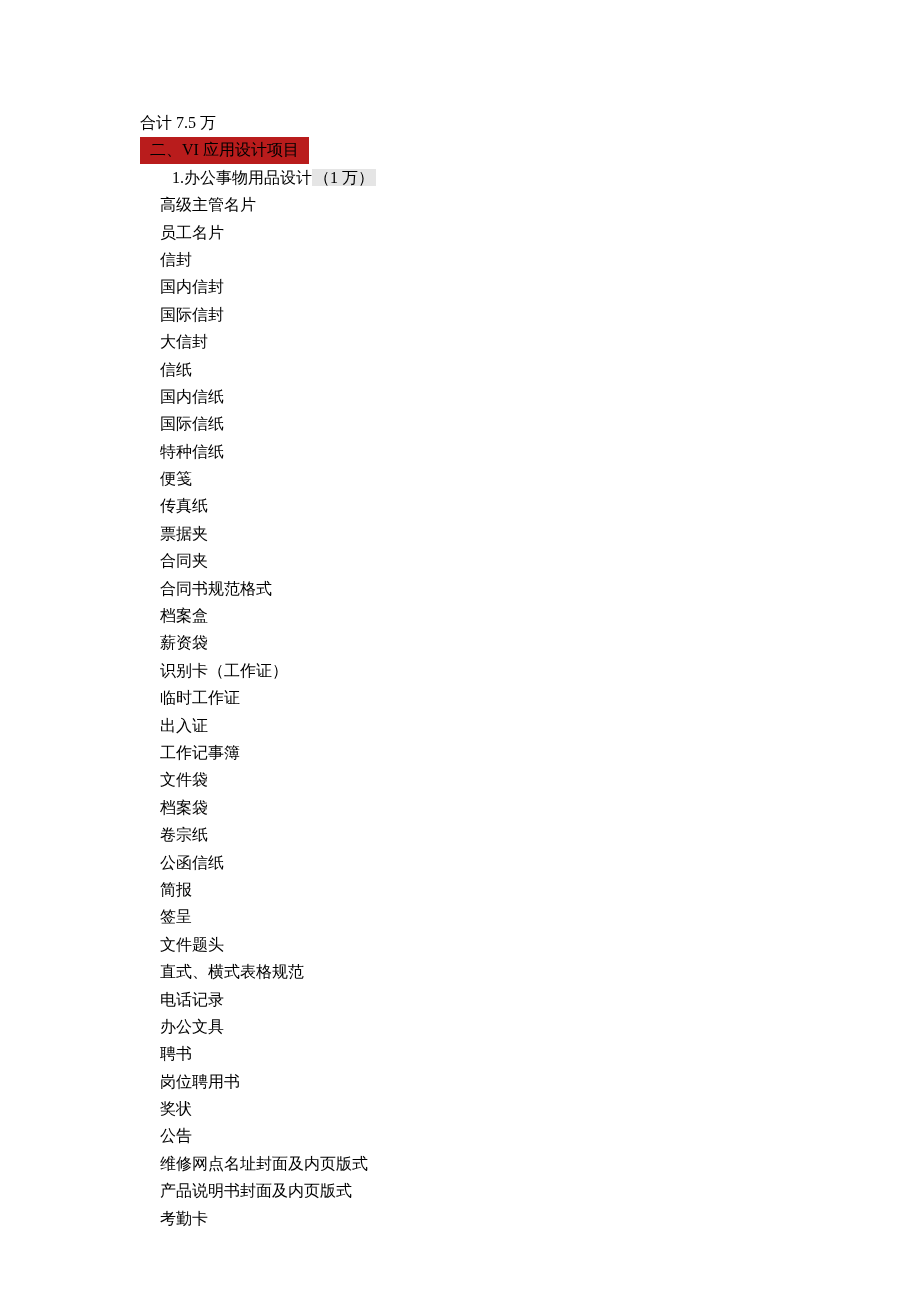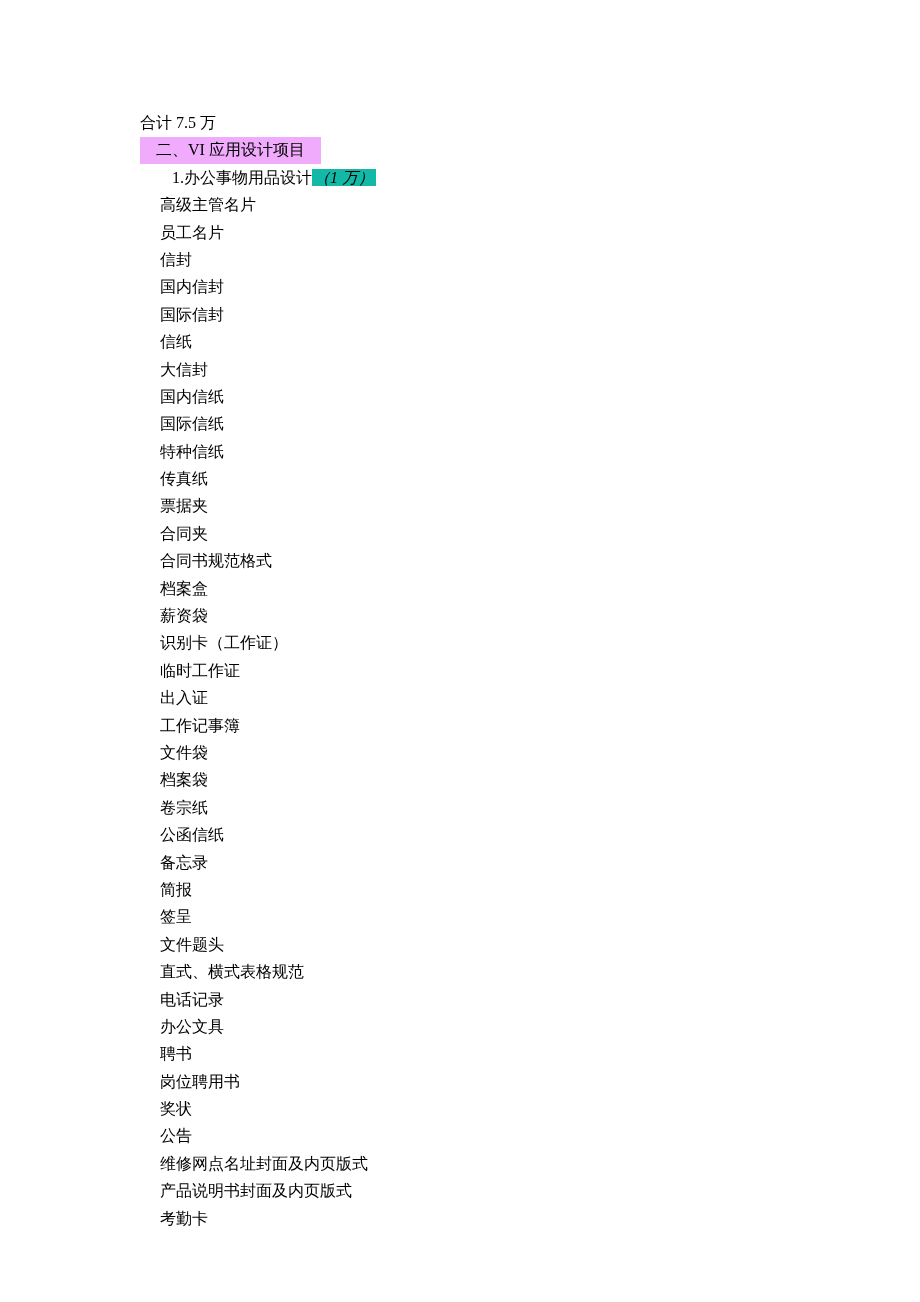--- a/index.html
+++ b/index.html
@@ -14,34 +14,33 @@
       color: #000000;
       line-height: 1.65;
       padding: 110px 0 0 140px;
       width: 920px;
     }
     .line-top {
       margin-bottom: 1px;
     }
     .section-header {
       display: inline-block;
-      background: #f0abfc;
+      background: #b91c1c;
       color: #000000;
-      padding: 0 16px;
+      padding: 0 10px;
     }
     .subsection {
       margin-left: 32px;
     }
     .subsection-line {
       margin-bottom: 1px;
     }
     .highlight-green {
-      background: #14b8a6;
+      background: #e5e5e5;
       padding: 0 2px;
-      font-style: italic;
     }
     .item {
       margin-left: 20px;
       margin-bottom: 1px;
     }
   </style>
 </head>
 <body>
 
 <div class="line-top">
@@ -55,40 +54,40 @@
 <div class="subsection subsection-line">
   <span>1.办公事物用品设计</span><span class="highlight-green">（1 万）</span>
 </div>
 
 <div id="items-container">
     <div class="item">高级主管名片</div>
     <div class="item">员工名片</div>
     <div class="item">信封</div>
     <div class="item">国内信封</div>
     <div class="item">国际信封</div>
+    <div class="item">大信封</div>
     <div class="item">信纸</div>
-    <div class="item">大信封</div>
     <div class="item">国内信纸</div>
     <div class="item">国际信纸</div>
     <div class="item">特种信纸</div>
+    <div class="item">便笺</div>
     <div class="item">传真纸</div>
     <div class="item">票据夹</div>
     <div class="item">合同夹</div>
     <div class="item">合同书规范格式</div>
     <div class="item">档案盒</div>
     <div class="item">薪资袋</div>
     <div class="item">识别卡（工作证）</div>
     <div class="item">临时工作证</div>
     <div class="item">出入证</div>
     <div class="item">工作记事簿</div>
     <div class="item">文件袋</div>
     <div class="item">档案袋</div>
     <div class="item">卷宗纸</div>
     <div class="item">公函信纸</div>
-    <div class="item">备忘录</div>
     <div class="item">简报</div>
     <div class="item">签呈</div>
     <div class="item">文件题头</div>
     <div class="item">直式、横式表格规范</div>
     <div class="item">电话记录</div>
     <div class="item">办公文具</div>
     <div class="item">聘书</div>
     <div class="item">岗位聘用书</div>
     <div class="item">奖状</div>
     <div class="item">公告</div>

